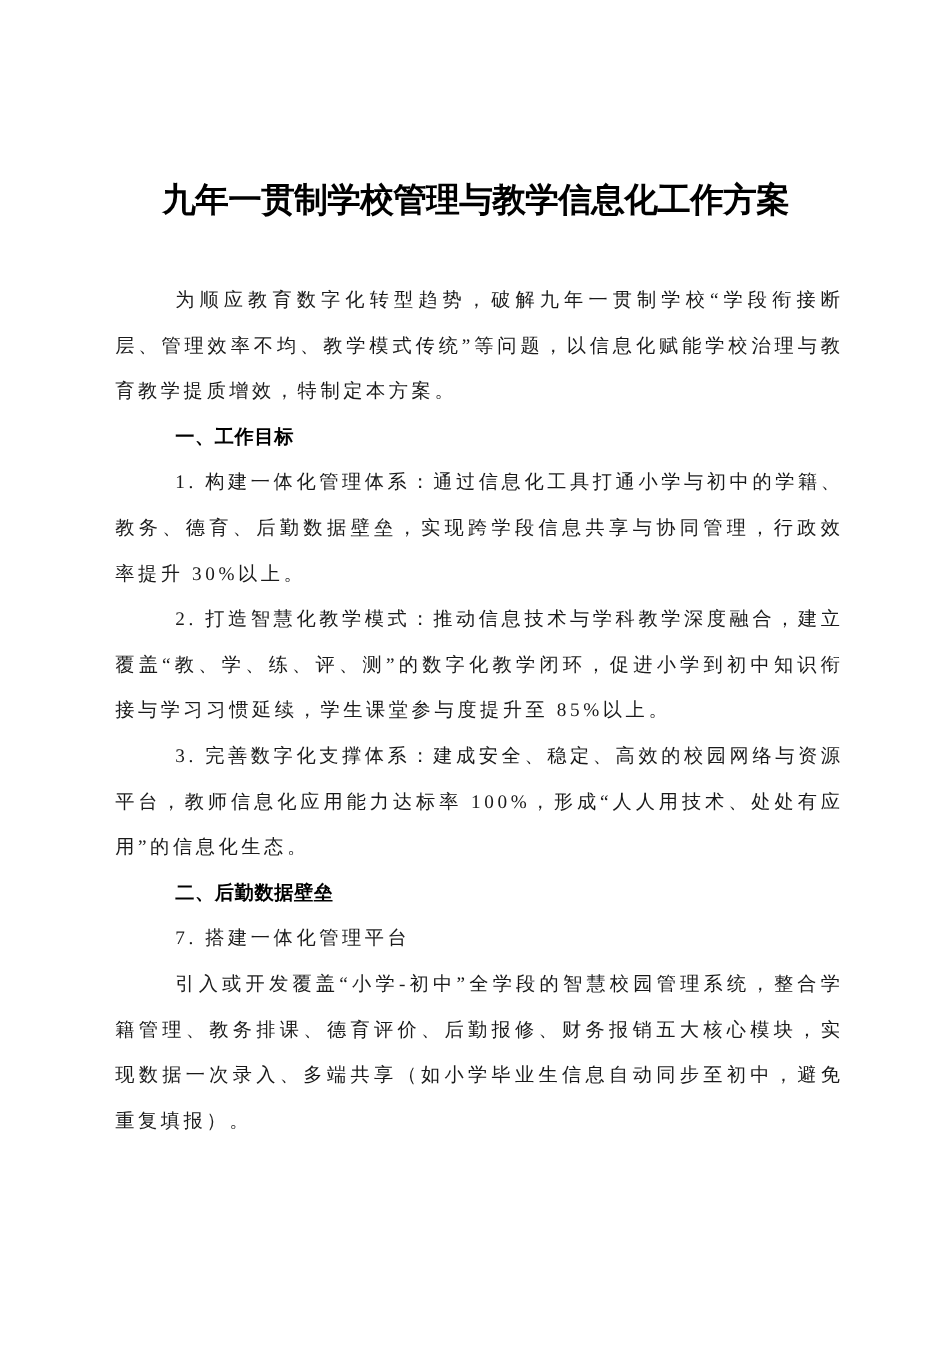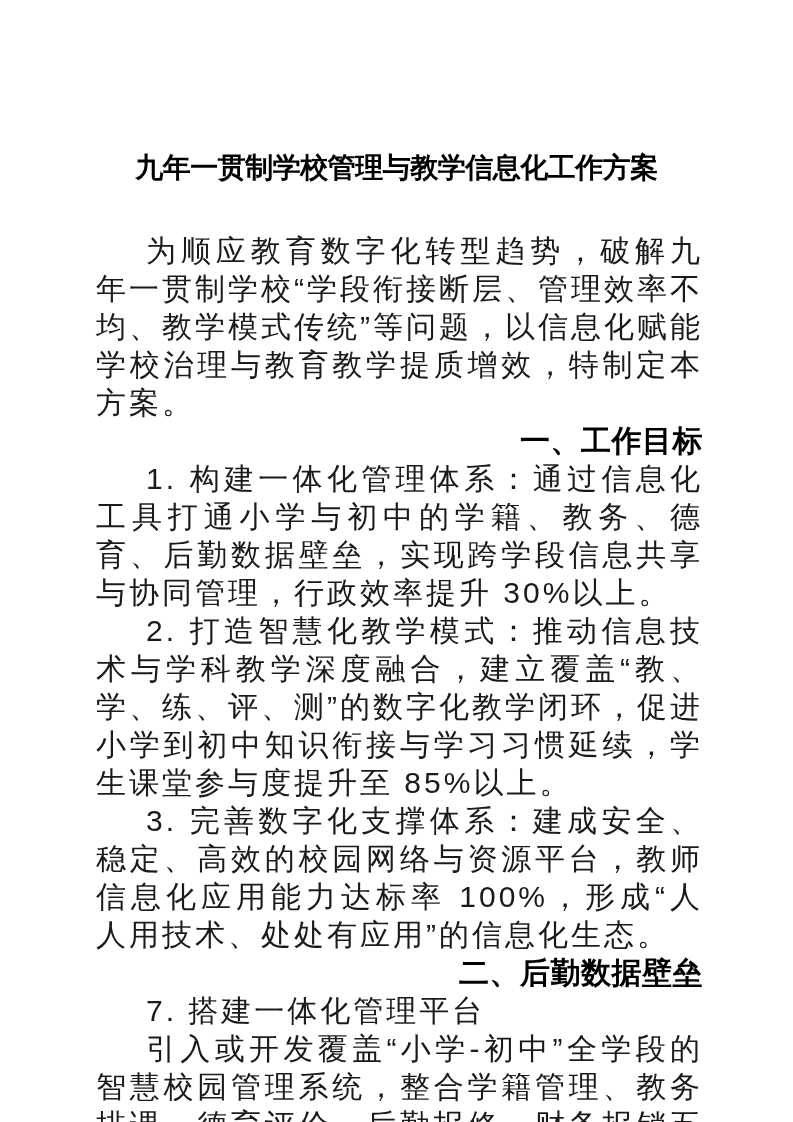--- a/index.html
+++ b/index.html
@@ -6,52 +6,52 @@
     margin: 0;
     padding: 0;
     background: #ffffff;
   }
   .page {
     position: relative;
     width: 793px;
     height: 1122px;
     background: #ffffff;
     color: #1a1a1a;
-    font-family: Liberation Sans, sans-serif;
+    font-family: Liberation Serif, serif;
     overflow: hidden;
   }
   .doc-title {
     margin: 148px 0 0 0;
     text-align: center;
     font-size: 28px;
     font-weight: bold;
     line-height: 40px;
     letter-spacing: -0.5px;
     color: #000000;
   }
   .content {
     margin: 44px 90px 0 96px;
     width: 607px;
   }
   .content p {
     margin: 0;
-    font-size: 30px;
+    font-size: 16px;
     line-height: 38px;
     text-indent: 50px;
     text-align: justify;
     text-justify: inter-ideograph;
   }
   p.body-para {
     letter-spacing: 3px;
     font-weight: normal;
   }
   p.heading-para {
     letter-spacing: 0.5px;
     font-weight: bold;
-    text-align: right;
+    text-align: left;
     color: #000000;
   }
 </style>
 </head>
 <body>
 
 <div class="page">
   <div class="doc-title">九年一贯制学校管理与教学信息化工作方案</div>
 
   <div class="content">

